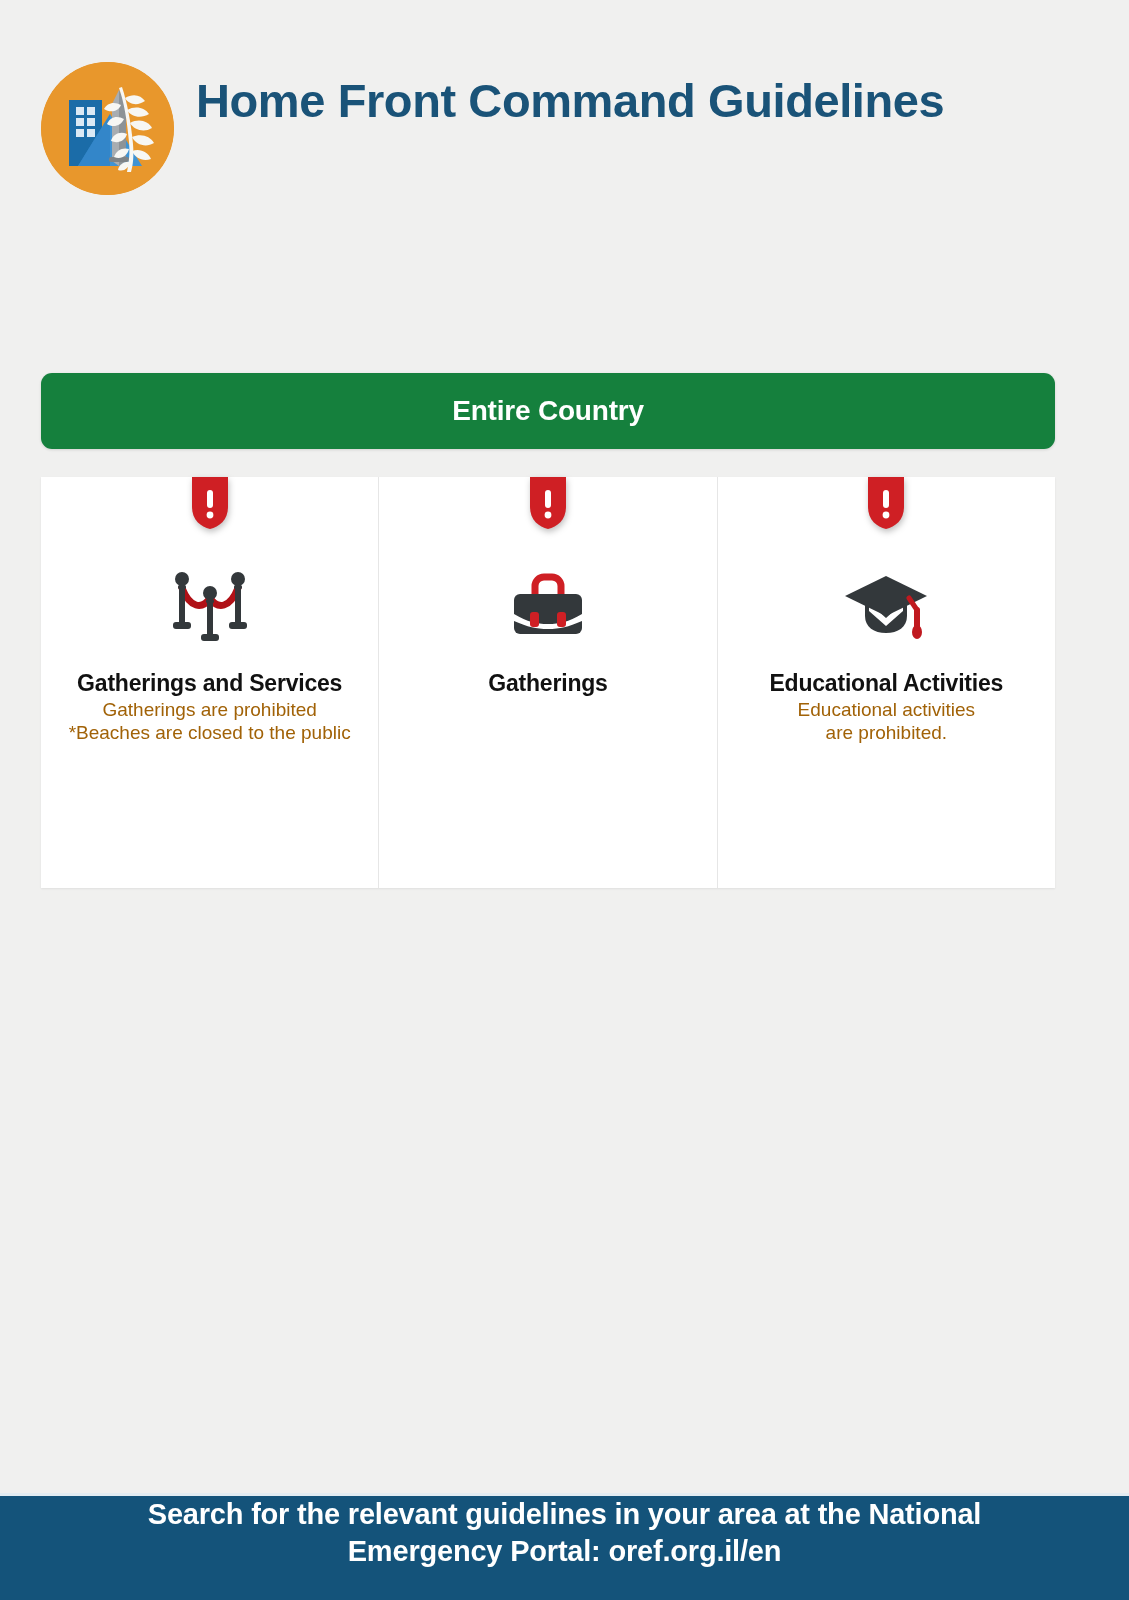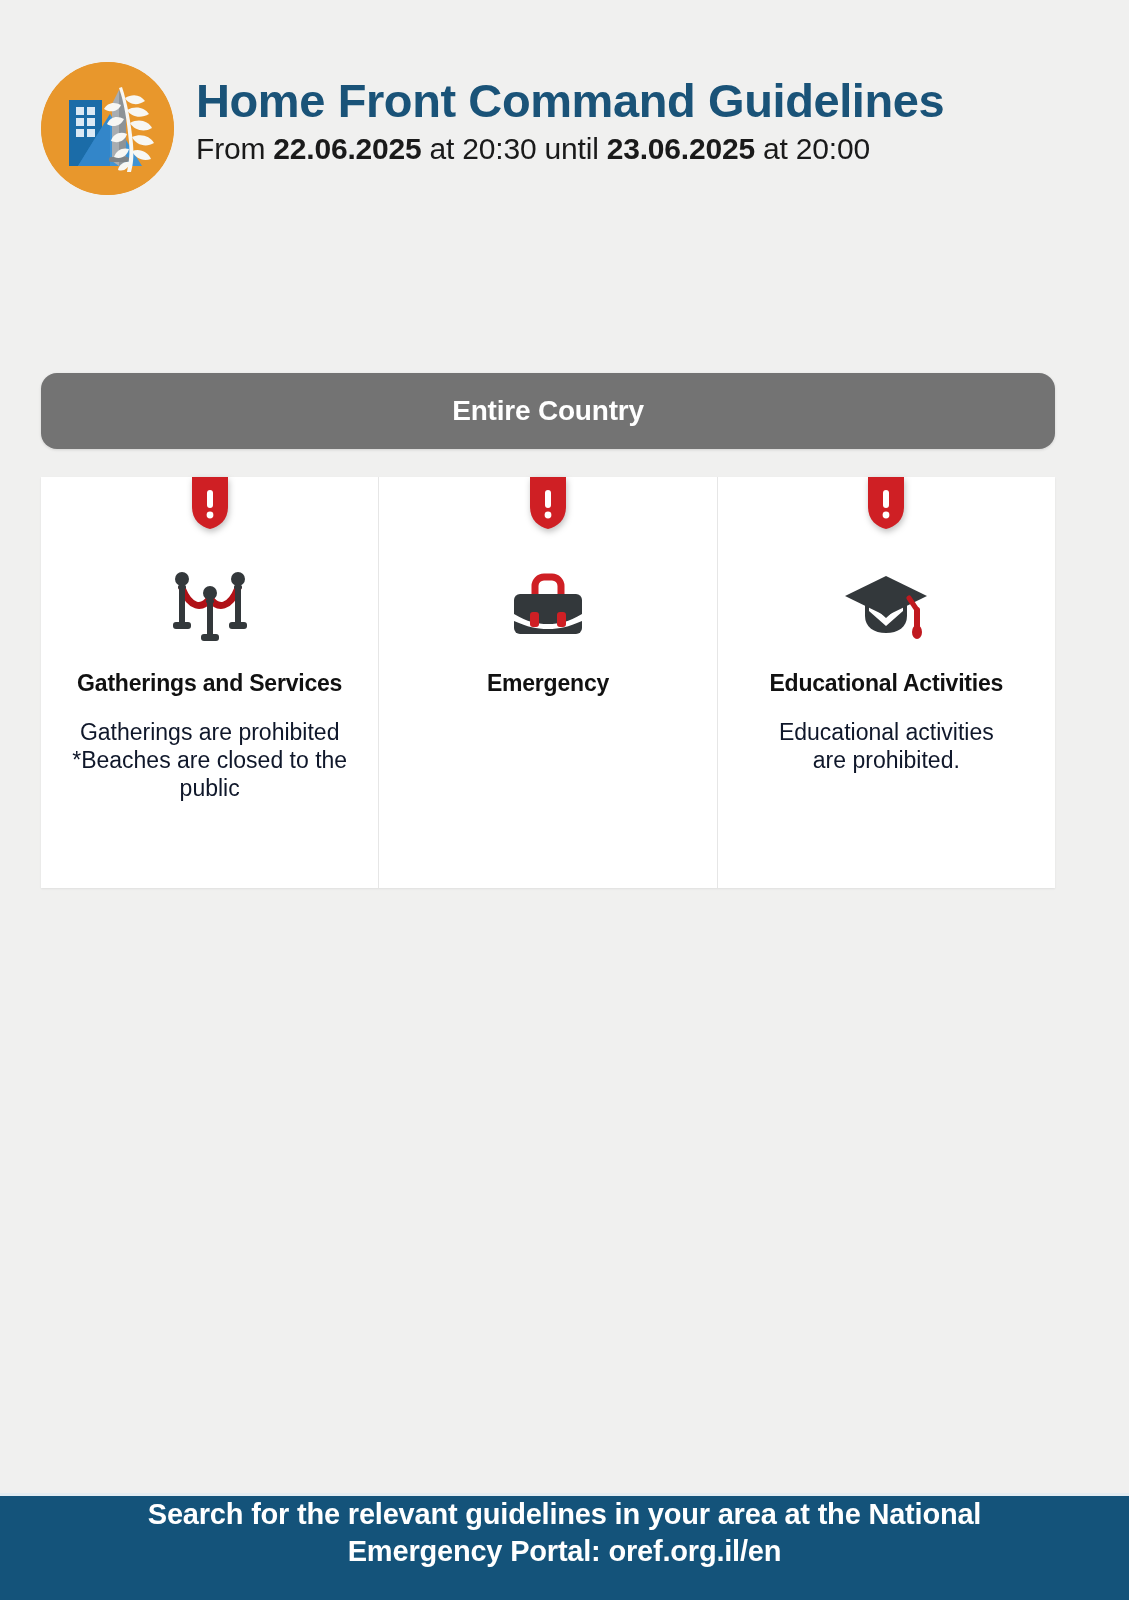--- a/index.html
+++ b/index.html
@@ -65,22 +65,22 @@
   }
   .subtitle b { font-weight: bold; }
 
   
   .region-banner {
     position: absolute;
     left: 41px;
     top: 373px;
     width: 1014px;
     height: 76px;
-    background: #737373;
-    border-radius: 16px;
+    background: #15803d;
+    border-radius: 11px;
     display: flex;
     align-items: center;
     justify-content: center;
     box-shadow: 0 1px 3px rgba(0,0,0,0.12);
   }
 
   .region-banner-label {
     color: #ffffff;
     font-size: 28px;
     font-weight: bold;
@@ -134,23 +134,22 @@
     margin-top: 22px;
     font-size: 23px;
     font-weight: bold;
     color: #111111;
     text-align: center;
     letter-spacing: -0.2px;
     line-height: 1.2;
   }
 
   .card-desc {
-    margin-top: 20px;
-    font-size: 23px;
-    color: #0f172a;
+    font-size: 19px;
+    color: #a16207;
     text-align: center;
     line-height: 1.22;
     white-space: pre-line;
   }
 
   
   .footer {
     position: absolute;
     left: 0;
     bottom: 0;
@@ -215,21 +214,20 @@
           <path d="M83 57 C76 53 69 55 66 62 C72 66 80 64 83 57 Z"></path>
           <path d="M86 72 C79 69 72 72 70 79 C77 82 84 79 86 72 Z"></path>
           <path d="M88 87 C82 85 75 88 73 95 C80 98 86 94 88 87 Z"></path>
           <path d="M89 100 C84 99 78 102 77 108 C83 110 88 106 89 100 Z"></path>
         </g>
       </svg>
     </div>
 
     <div class="header-text">
       <div class="title">Home Front Command Guidelines</div>
-      <div class="subtitle"><span>From </span><b>22.06.2025</b><span> at 20:30 until </span><b>23.06.2025</b><span> at 20:00</span></div>
     </div>
 
   </div>
 
   <div class="region-banner">
     <span class="region-banner-label">Entire Country</span>
   </div>
 
   <div class="cards">
 
@@ -292,21 +290,21 @@
 
           <rect x="4" y="22" width="68" height="40" rx="6" fill="#33383b"></rect>
 
           <path d="M4 42 C18 50 26 52 38 52 C50 52 58 50 72 42 L72 49 C58 55 50 57 38 57 C26 57 18 55 4 49 Z" fill="#ffffff"></path>
 
           <rect x="20" y="40" width="9" height="15" rx="3" fill="#cf1f24"></rect>
           <rect x="47" y="40" width="9" height="15" rx="3" fill="#cf1f24"></rect>
         </svg>
       </div>
 
-      <div class="card-title">Emergency</div>
+      <div class="card-title">Gatherings</div>
     </div>
 
     <div class="card">
       <div class="alert-badge">
         <svg viewBox="0 0 42 52" xmlns="http://www.w3.org/2000/svg">
           <path d="M3 0 H39 V30 C39 43 30 50 21 52 C12 50 3 43 3 30 Z" fill="#cf1f24"></path>
           <rect x="18" y="13" width="6" height="18" rx="3" fill="#ffffff"></rect>
           <circle cx="21" cy="38" r="3.4" fill="#ffffff"></circle>
         </svg>
       </div>

